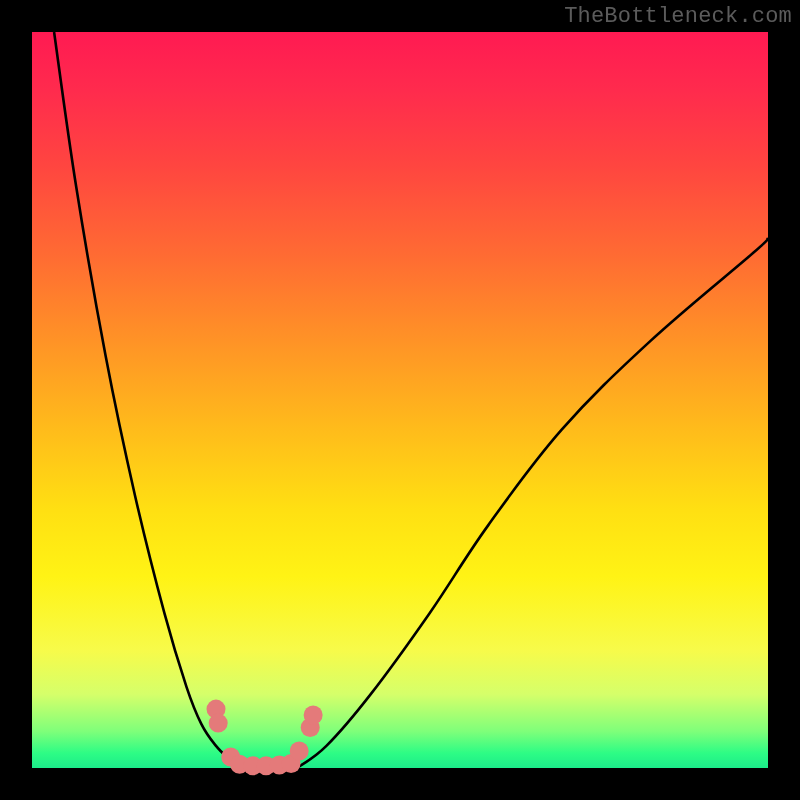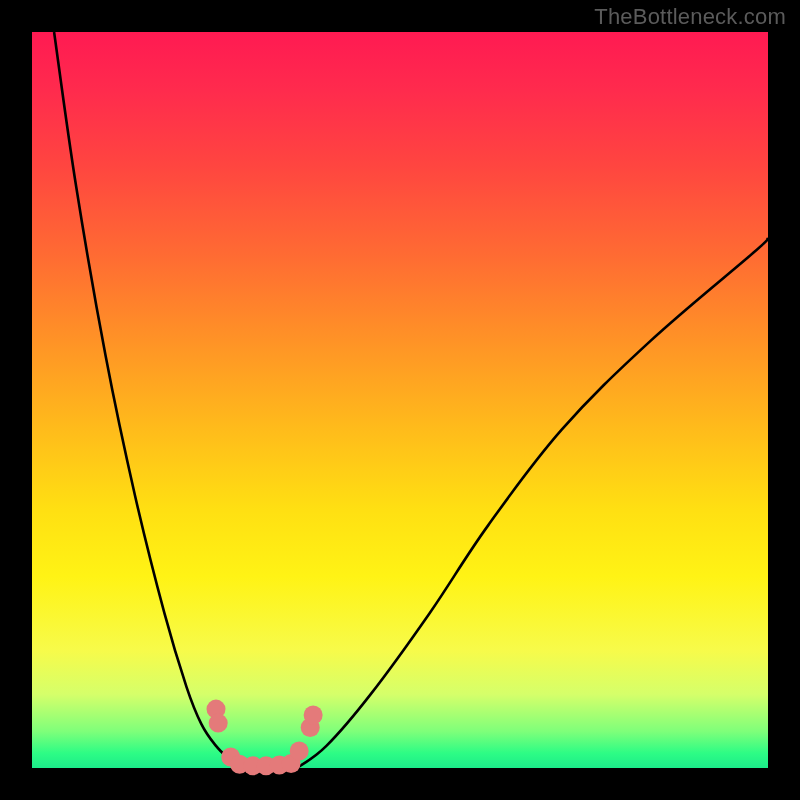--- a/index.html
+++ b/index.html
@@ -38,26 +38,27 @@
       #f7fb4a 84%,
       #d5ff6a 90%,
       #7fff7a 95%,
       #2dfc85 98%,
       #1ceb8a 100%
     );
   }
   .watermark {
     position: absolute;
     top: 4px;
-    right: 14px;
+    right: 8px;
     color: #5b5b5b;
     font-size: 22px;
     font-weight: 400;
     letter-spacing: 0.2px;
     user-select: none;
+    font-family: Liberation Mono, monospace;
   }
   svg.curve {
     position: absolute;
     left: 0;
     top: 0;
     width: 736px;
     height: 736px;
     overflow: visible;
   }
 </style>

